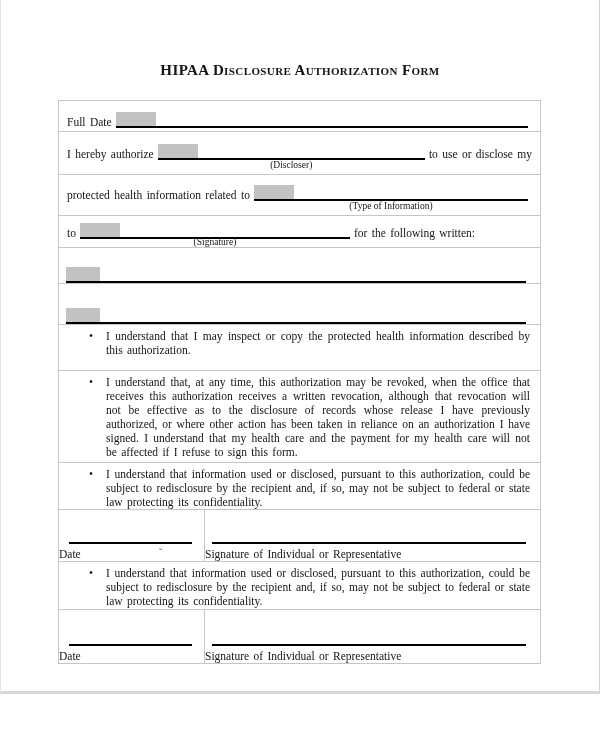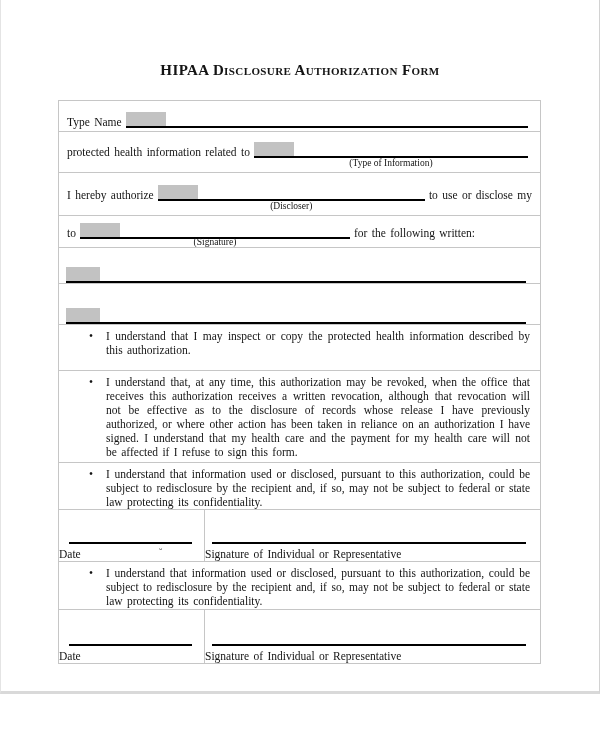--- a/index.html
+++ b/index.html
@@ -94,55 +94,55 @@
 <body>
 
 <div class="page">
 
   <div class="page-title">HIPAA Disclosure Authorization Form</div>
 
   <div class="form-table">
 
     <div class="row r-fullname">
       <div class="fline">
-        <span class="lbl">Type Name</span>
+        <span class="lbl">Full Date</span>
         <span class="blank grow">
           <span class="redact"></span>
         </span>
-      </div>
-    </div>
-
-    <div class="row r-info">
-      <div class="fline">
-        <span class="lbl">protected health information related to</span>
-        <span class="blank grow">
-          <span class="redact"></span>
-        </span>
-      </div>
-      <div class="caption-line">
-        <span class="ghost">protected health information related to</span>
-        <span class="caption ghost-blank grow">(Type of Information)</span>
       </div>
     </div>
 
     <div class="row r-authorize">
       <div class="fline">
         <span class="lbl">I hereby authorize</span>
         <span class="blank grow">
           <span class="redact"></span>
         </span>
         <span class="lbl">to use or disclose my</span>
       </div>
       <div class="caption-line">
         <span class="ghost">I hereby authorize</span>
         <span class="caption ghost-blank grow">(Discloser)</span>
         <span class="ghost">to use or disclose my</span>
       </div>
     </div>
 
+    <div class="row r-info">
+      <div class="fline">
+        <span class="lbl">protected health information related to</span>
+        <span class="blank grow">
+          <span class="redact"></span>
+        </span>
+      </div>
+      <div class="caption-line">
+        <span class="ghost">protected health information related to</span>
+        <span class="caption ghost-blank grow">(Type of Information)</span>
+      </div>
+    </div>
+
     <div class="row r-recipient">
       <div class="fline">
         <span class="lbl">to</span>
         <span class="blank w270">
           <span class="redact"></span>
         </span>
         <span class="lbl">for the following written:</span>
       </div>
       <div class="caption-line">
         <span class="ghost">to</span>

